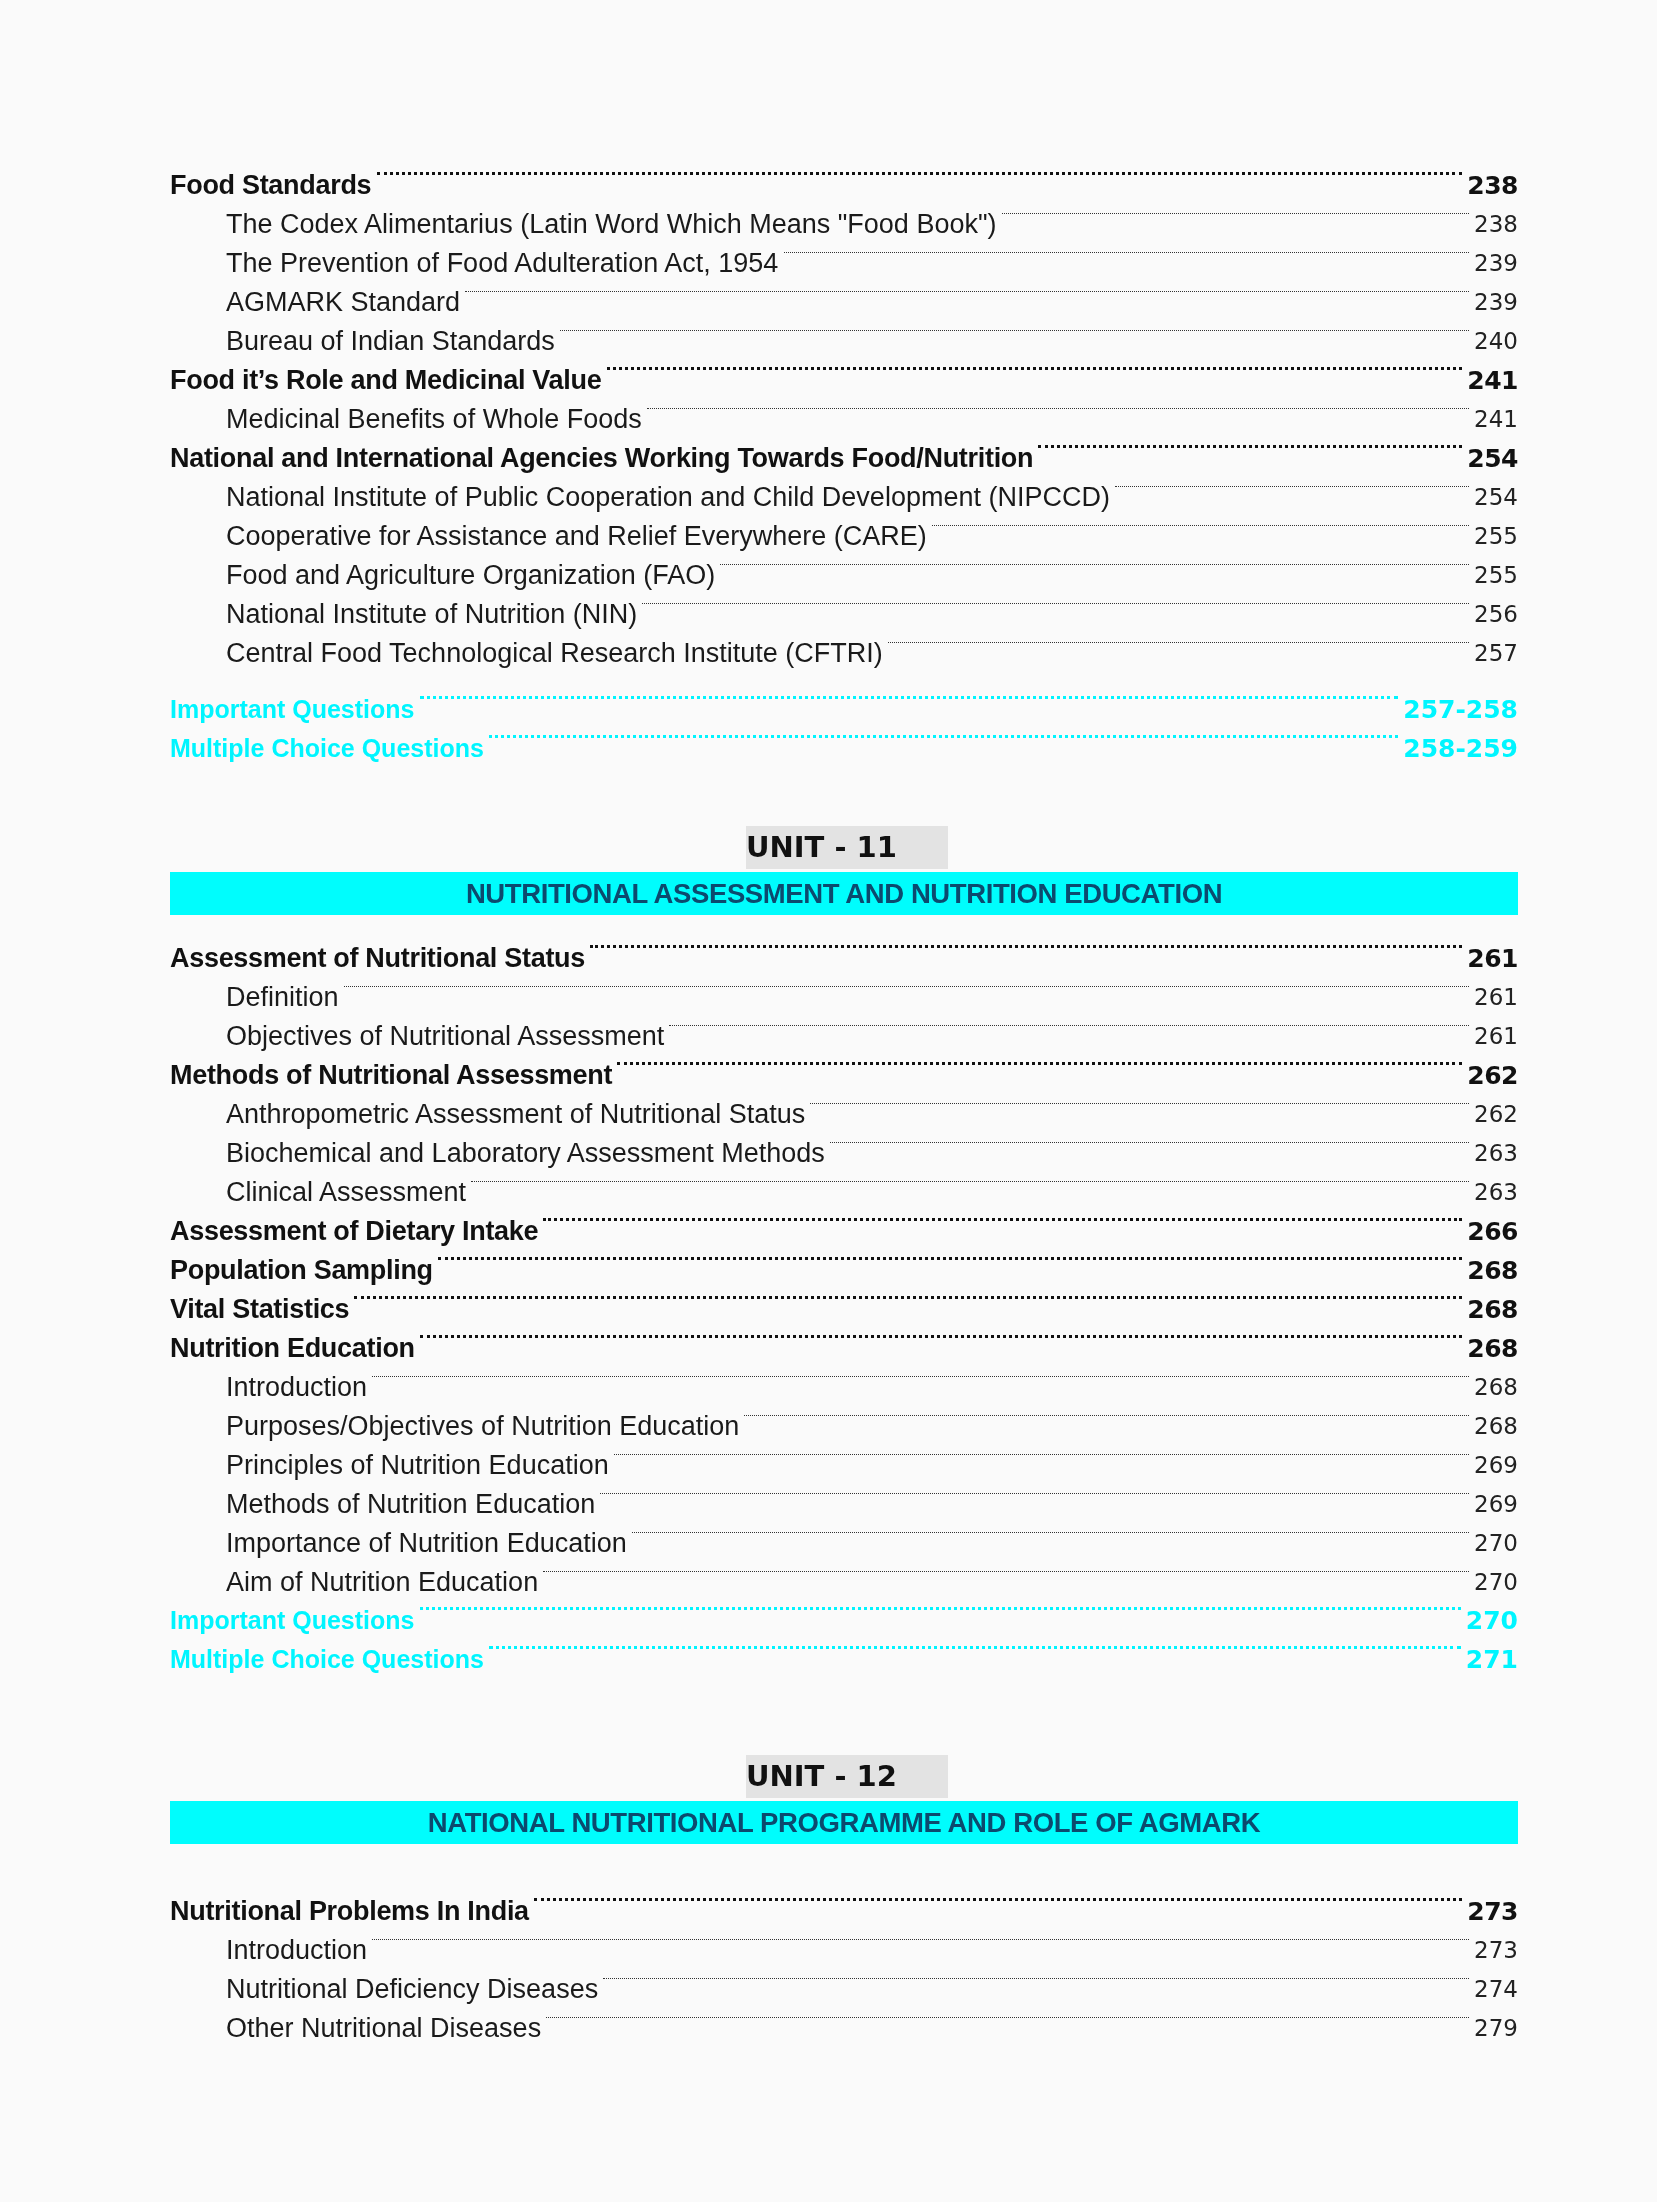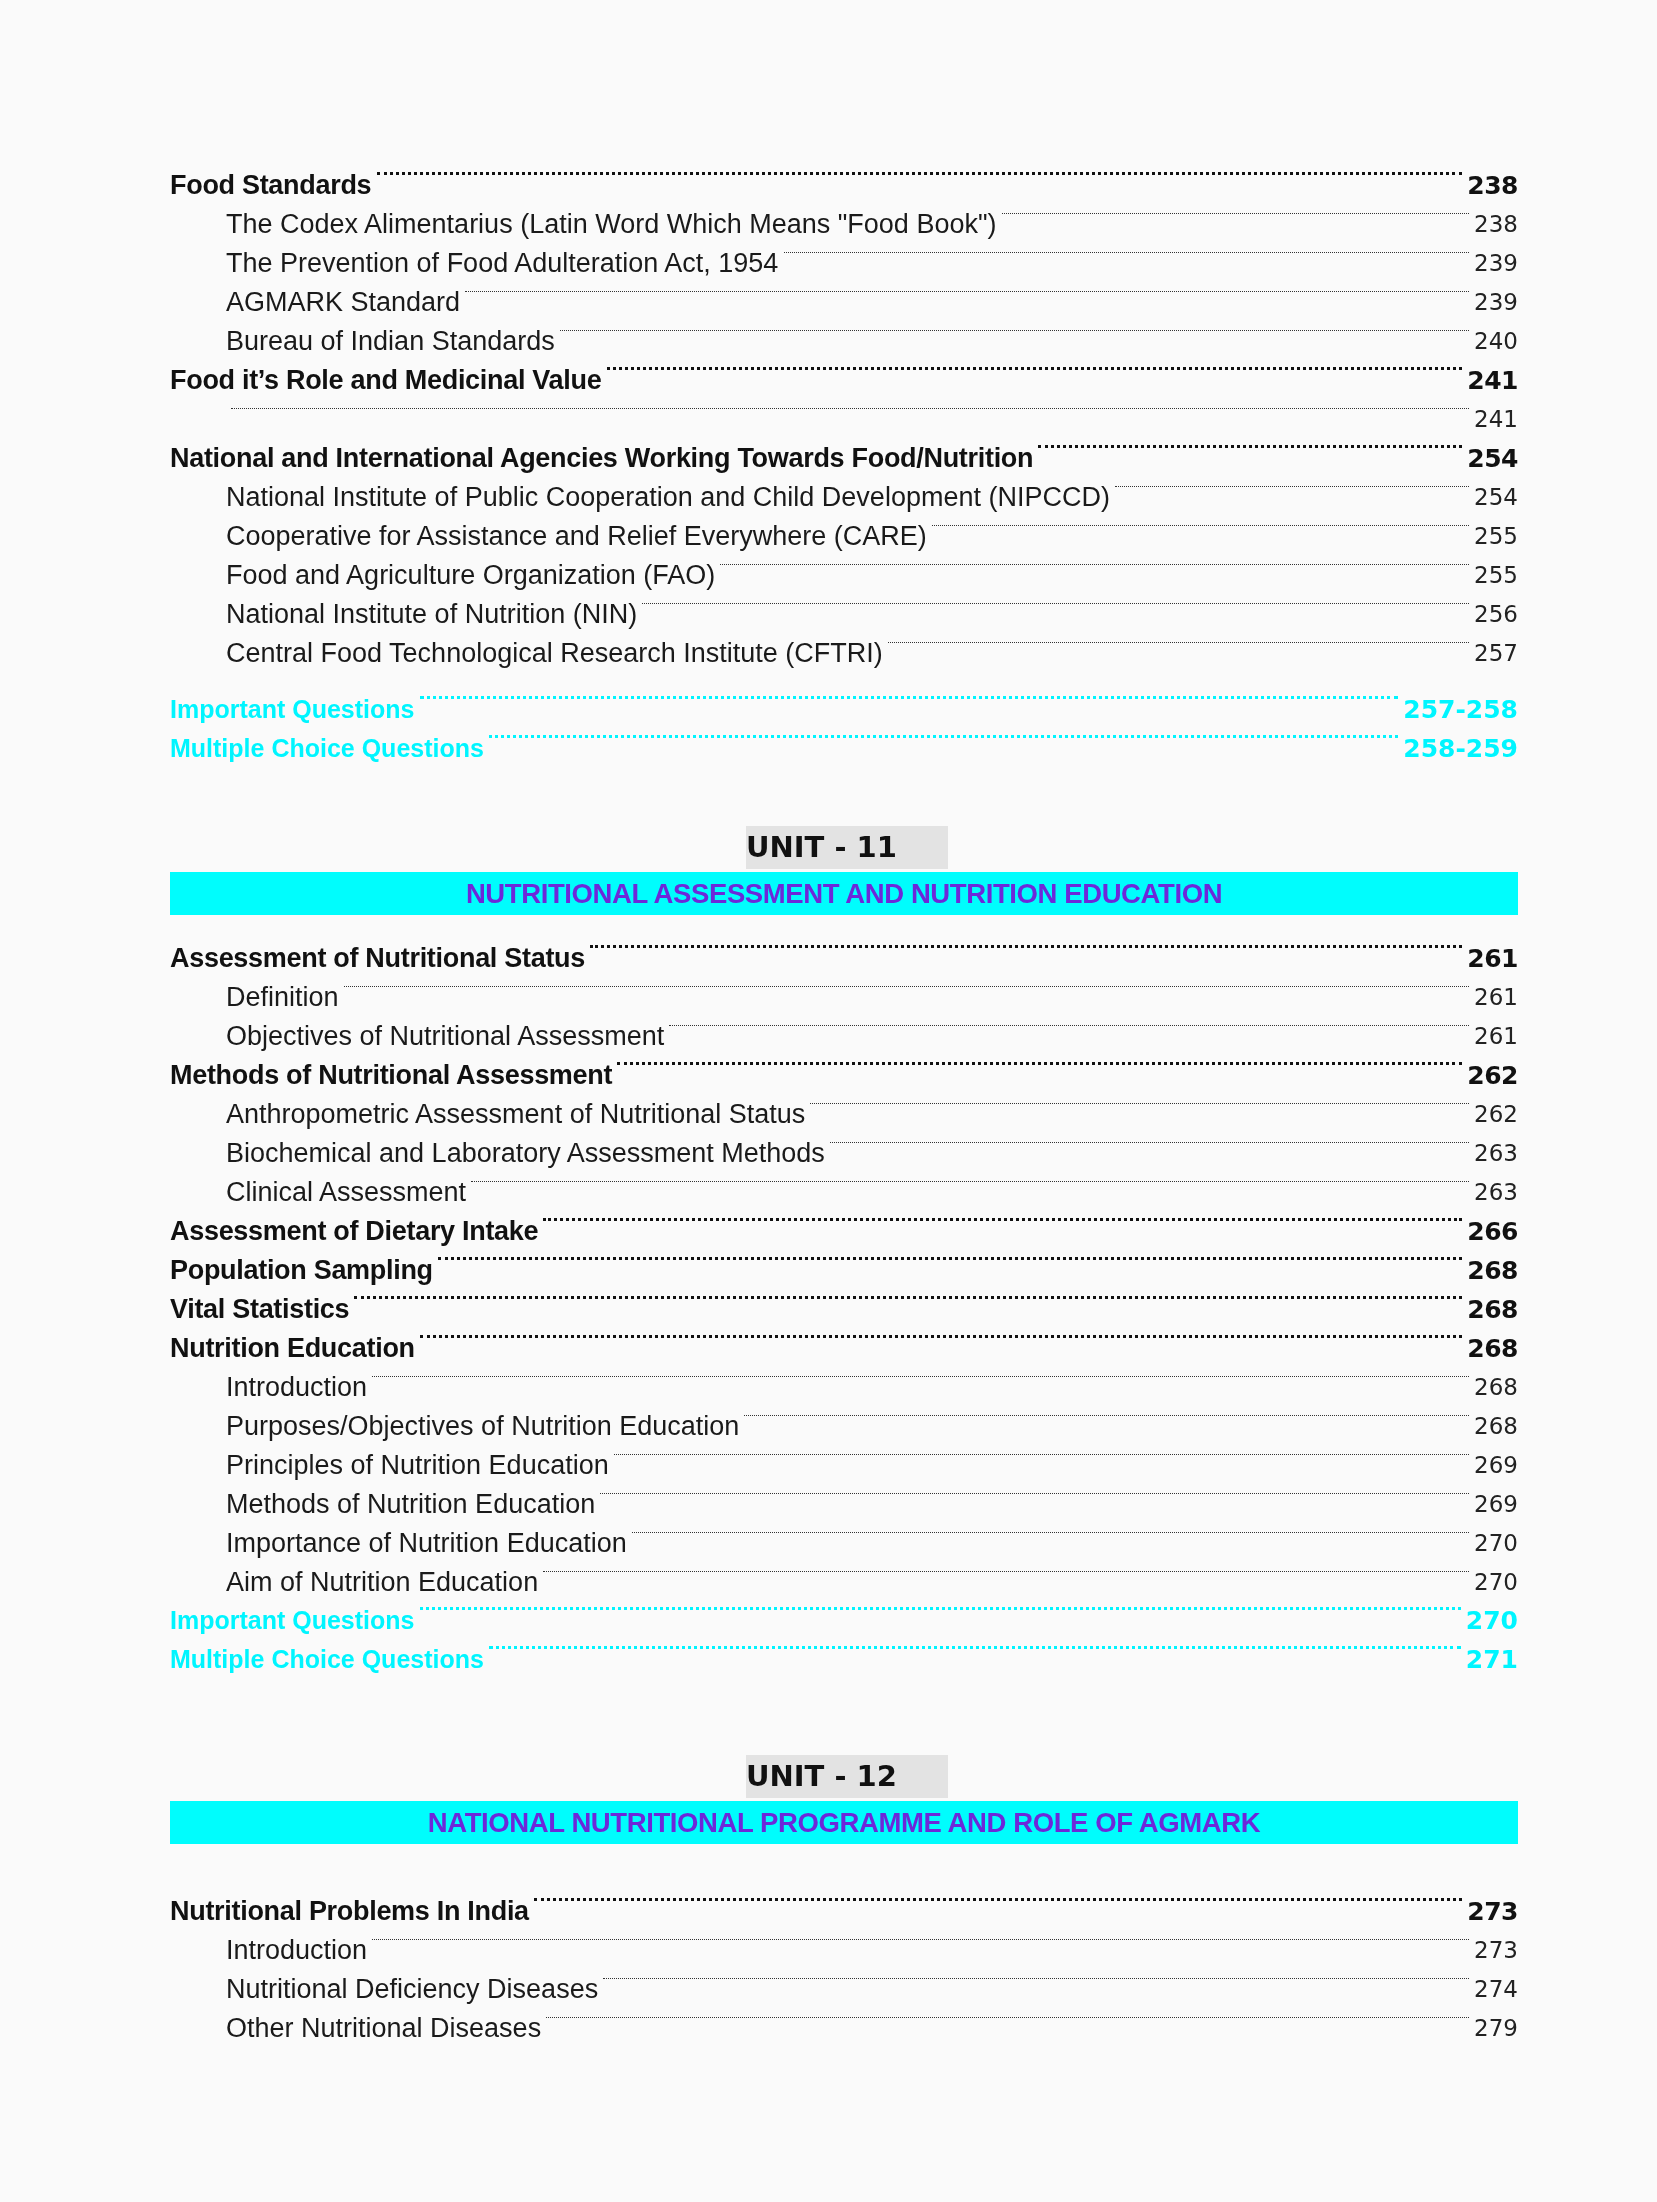--- a/index.html
+++ b/index.html
@@ -61,21 +61,21 @@
     font-family: "DejaVu Sans", sans-serif;
     font-weight: bold;
     font-size: 29px;
     line-height: 43px;
     color: #111;
   }
   .unit-bar {
     position: absolute;
     left: 170px; width: 1348px; height: 43px;
     background: #00fdfd;
-    color: #6d28d9;
+    color: #0c4a6e;
     text-align: center;
     font-family: "Liberation Sans", sans-serif;
     font-weight: bold;
     font-size: 27.5px;
     line-height: 43px;
     letter-spacing: -0.4px;
   }
 </style>
 </head>
 <body>
@@ -105,20 +105,21 @@
       <span class="label">Bureau of Indian Standards</span>
       <span class="leader"></span>
       <span class="page">240</span>
     </div>
     <div class="row main">
       <span class="label">Food it’s Role and Medicinal Value</span>
       <span class="leader"></span>
       <span class="page">241</span>
     </div>
     <div class="row sub">
+      <span class="label">Medicinal Benefits of Whole Foods</span>
       <span class="leader"></span>
       <span class="page">241</span>
     </div>
     <div class="row main">
       <span class="label">National and International Agencies Working Towards Food/Nutrition</span>
       <span class="leader"></span>
       <span class="page">254</span>
     </div>
     <div class="row sub">
       <span class="label">National Institute of Public Cooperation and Child Development (NIPCCD)</span>

